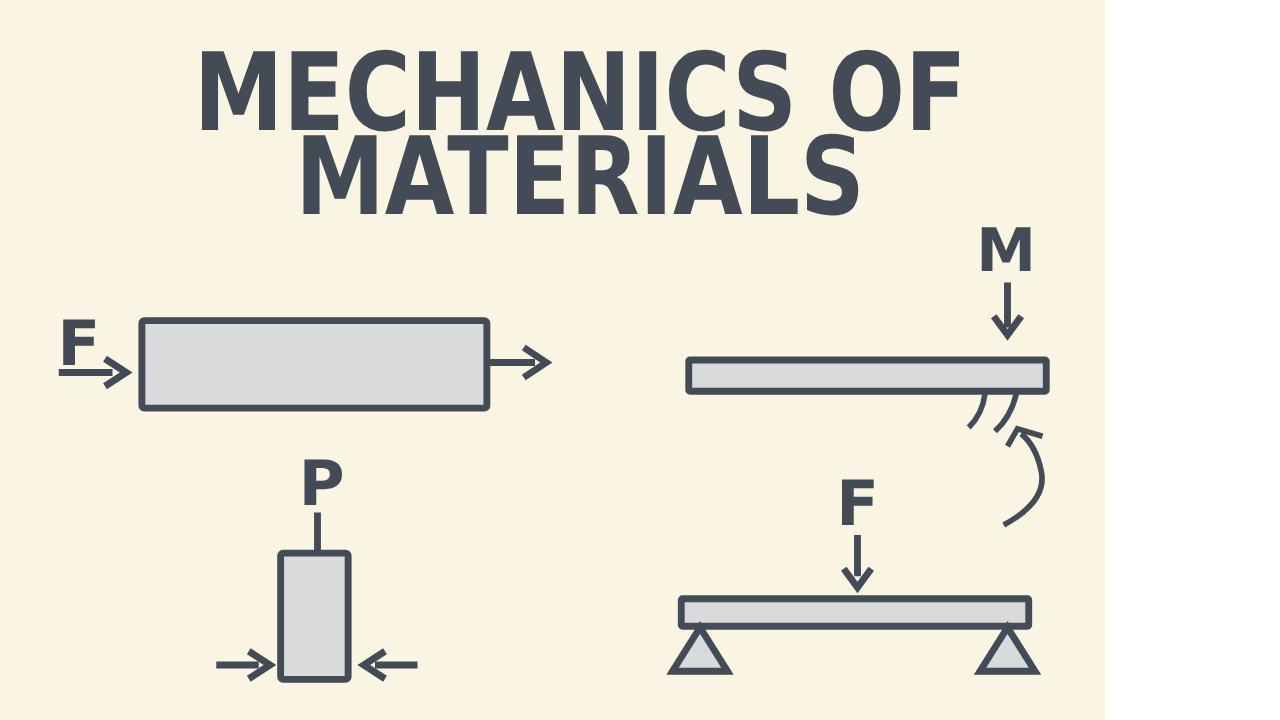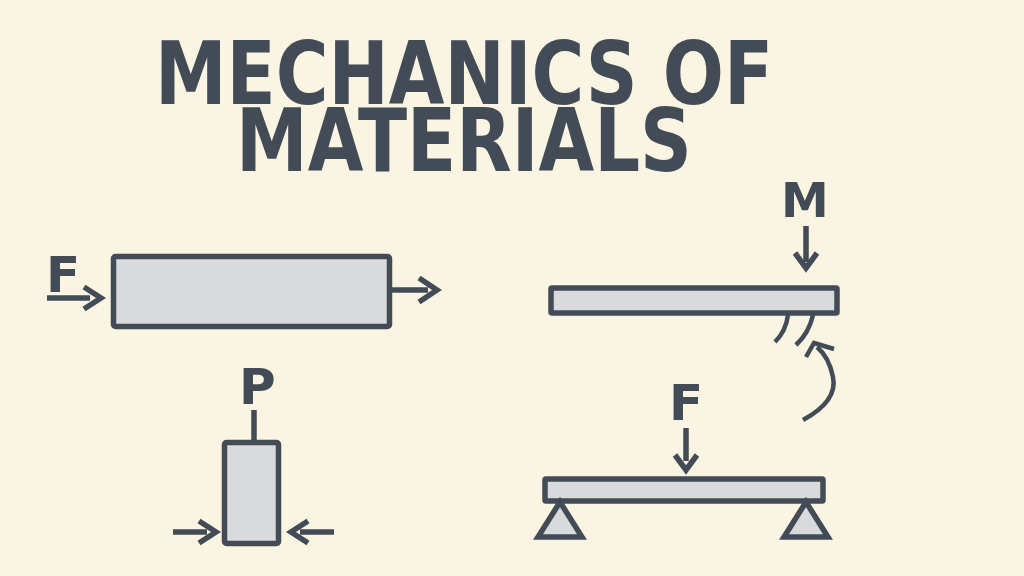--- a/index.html
+++ b/index.html
@@ -1,18 +1,18 @@
 <!DOCTYPE html>
 <html><head>
 <meta charset="utf-8">
 <style>
   html, body { margin: 0; padding: 0; }
   .canvas {
     position: relative;
-    width: 1024px;
+    width: 884px;
     height: 576px;
     background: #faf4e3;
     overflow: hidden;
     font-family: "DejaVu Sans", "Liberation Sans", sans-serif;
   }
   .title {
     position: absolute;
     top: 40px;
     left: 0;
     width: 928px;

